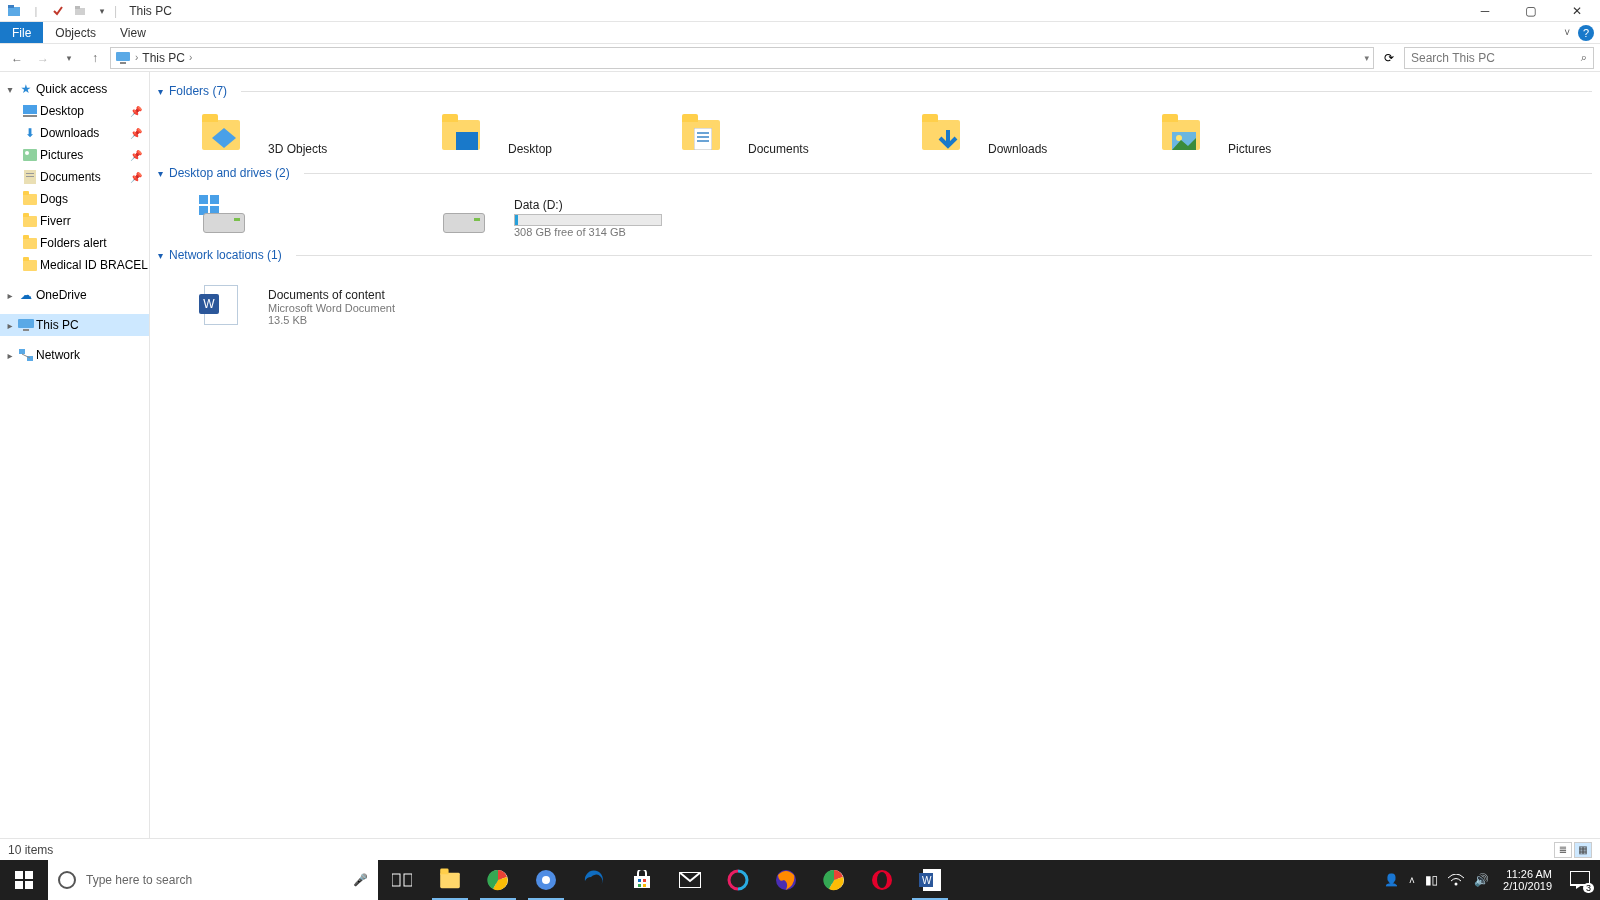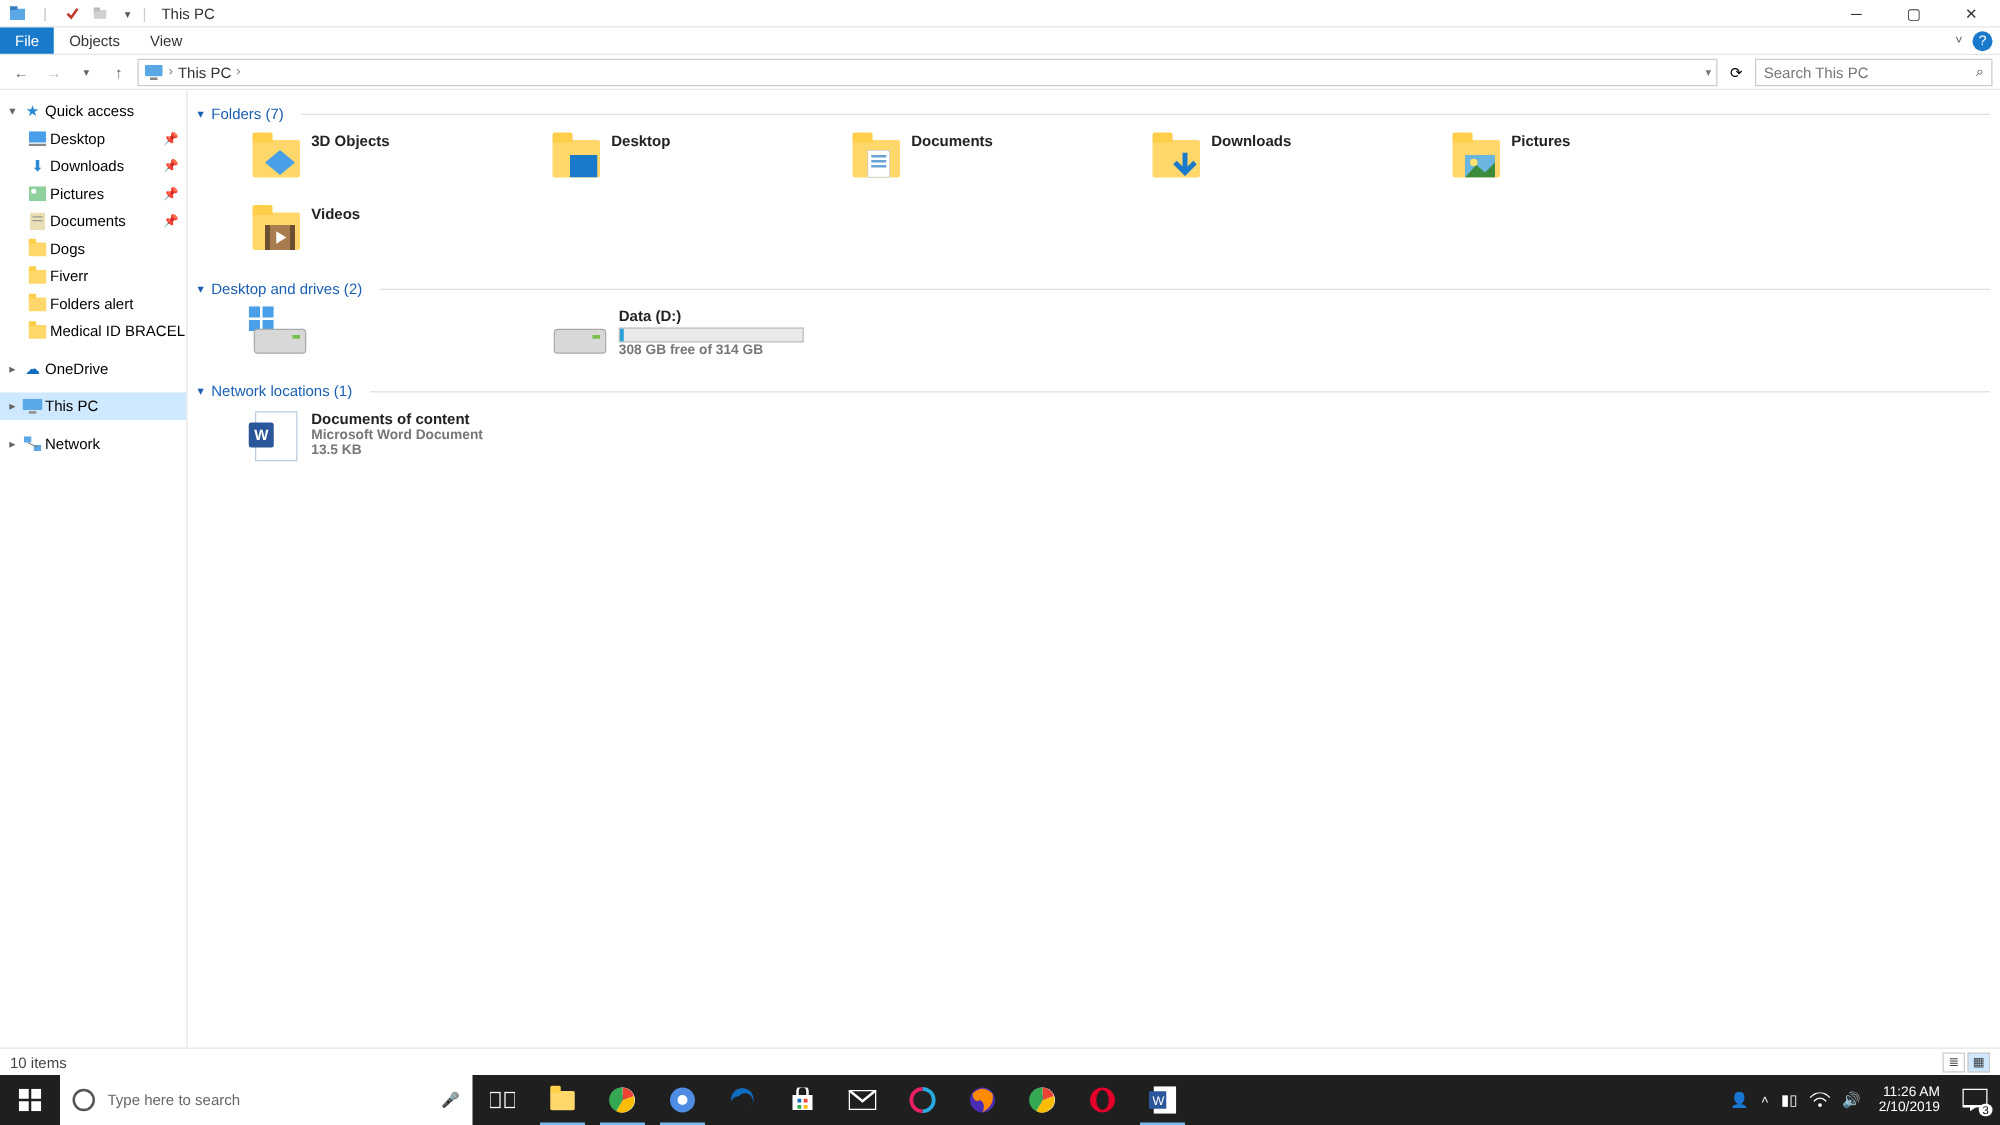--- a/index.html
+++ b/index.html
@@ -47,21 +47,21 @@
 .navpane .node.selected { background: #cde8ff; }
 .navpane .spacer-row { height: 8px; }
 
 
 .content { flex: 1; overflow: auto; padding: 6px 8px 6px 8px; font-size: 12px; }
 .group-header { display: flex; align-items: center; gap: 6px; color: #1a5fb4; margin: 6px 0 4px 0; }
 .group-header .chev { font-size: 10px; color: #1a5fb4; }
 .group-header .line { flex: 1; height: 1px; background: #e0e0e0; margin-left: 8px; }
 
 .tiles { display: flex; flex-wrap: wrap; gap: 0 0; }
-.tile { width: 240px; height: 58px; display: flex; align-items: flex-start; gap: 7px; padding: 4px 6px; font-weight: bold; }
+.tile { width: 240px; height: 58px; display: flex; align-items: flex-end; gap: 26px; padding: 4px 6px; }
 .tile .icon { width: 42px; height: 42px; display: flex; align-items: center; justify-content: center; flex-shrink: 0; }
 .tile .labels { display: flex; flex-direction: column; }
 .tile .labels .name { color: #222; }
 .tile .labels .sub  { color: #777; font-size: 11px; }
 
 
 .drive .icon { width: 48px; }
 .drive .bar { width: 148px; height: 12px; border: 1px solid #bdbdbd; background: #eaeaea; margin-top: 2px; position: relative; }
 .drive .bar .fill { position: absolute; left: 0; top: 0; bottom: 0; background: #27a0da; }
 
@@ -339,35 +339,20 @@
                 <rect width="24" height="18" fill="#6bb6e0"></rect>
                 <circle cx="7" cy="6" r="3" fill="#ffe36b"></circle>
                 <polygon points="0,18 9,8 16,14 24,6 24,18" fill="#3b8b3b"></polygon>
               </svg>
             </div>
           </div>
         <div class="labels">
             <span class="name">Pictures</span>
           </div>
       </div>
-      <div class="tile">
-        <div class="icon">
-            <div class="folder-shape">
-              <svg style="position:absolute;left:10px;top:10px" width="24" height="20">
-                <rect width="24" height="20" fill="#a97c50"></rect>
-                <rect x="0" width="4" height="20" fill="#6b4f33"></rect>
-                <rect x="20" width="4" height="20" fill="#6b4f33"></rect>
-                <polygon points="9,5 17,10 9,15" fill="#fff"></polygon>
-              </svg>
-            </div>
-          </div>
-        <div class="labels">
-            <span class="name">Videos</span>
-          </div>
-      </div>
     </div>
 
     <div class="group-header">
       <span class="chev">▾</span>
       <span><span>Desktop and drives</span> (<span>2</span>)</span>
       <span class="line"></span>
     </div>
     <div class="tiles" style="padding-left:36px">
       <div class="tile drive">
         <div class="icon">

